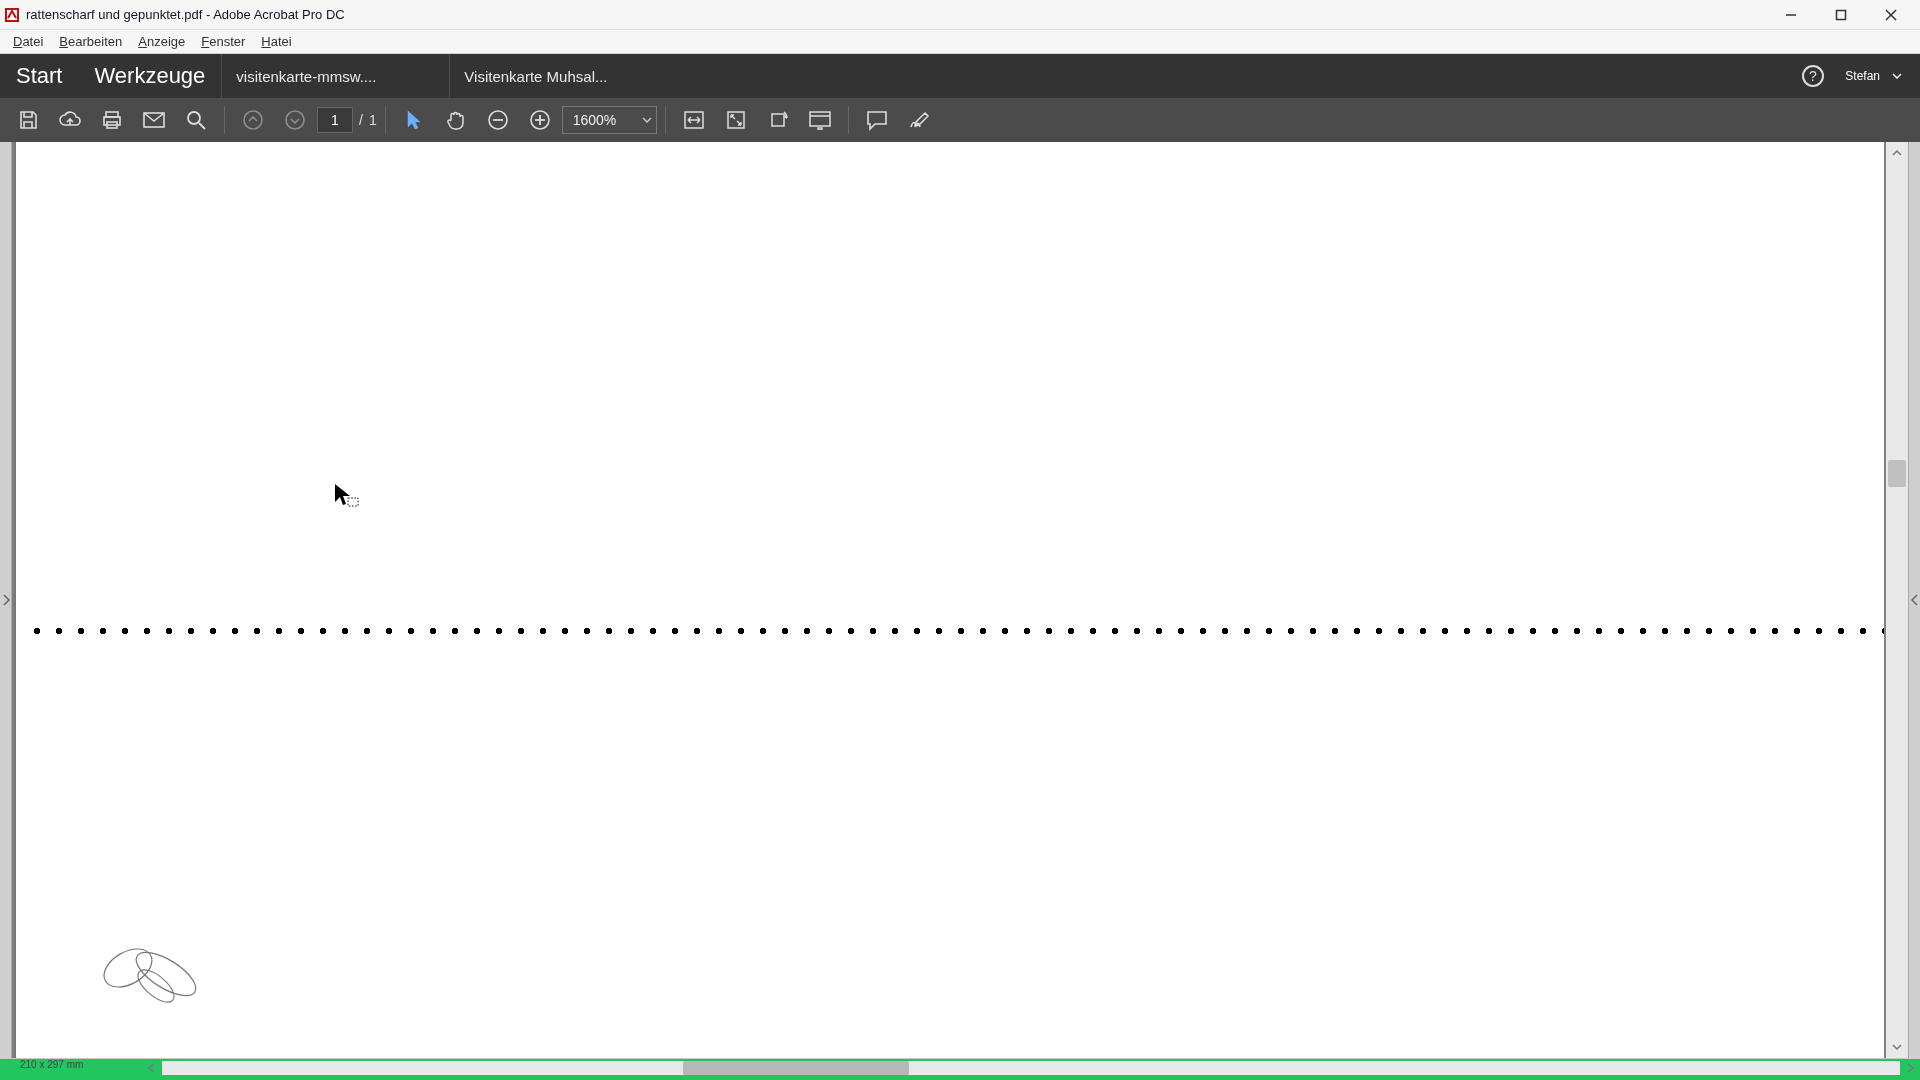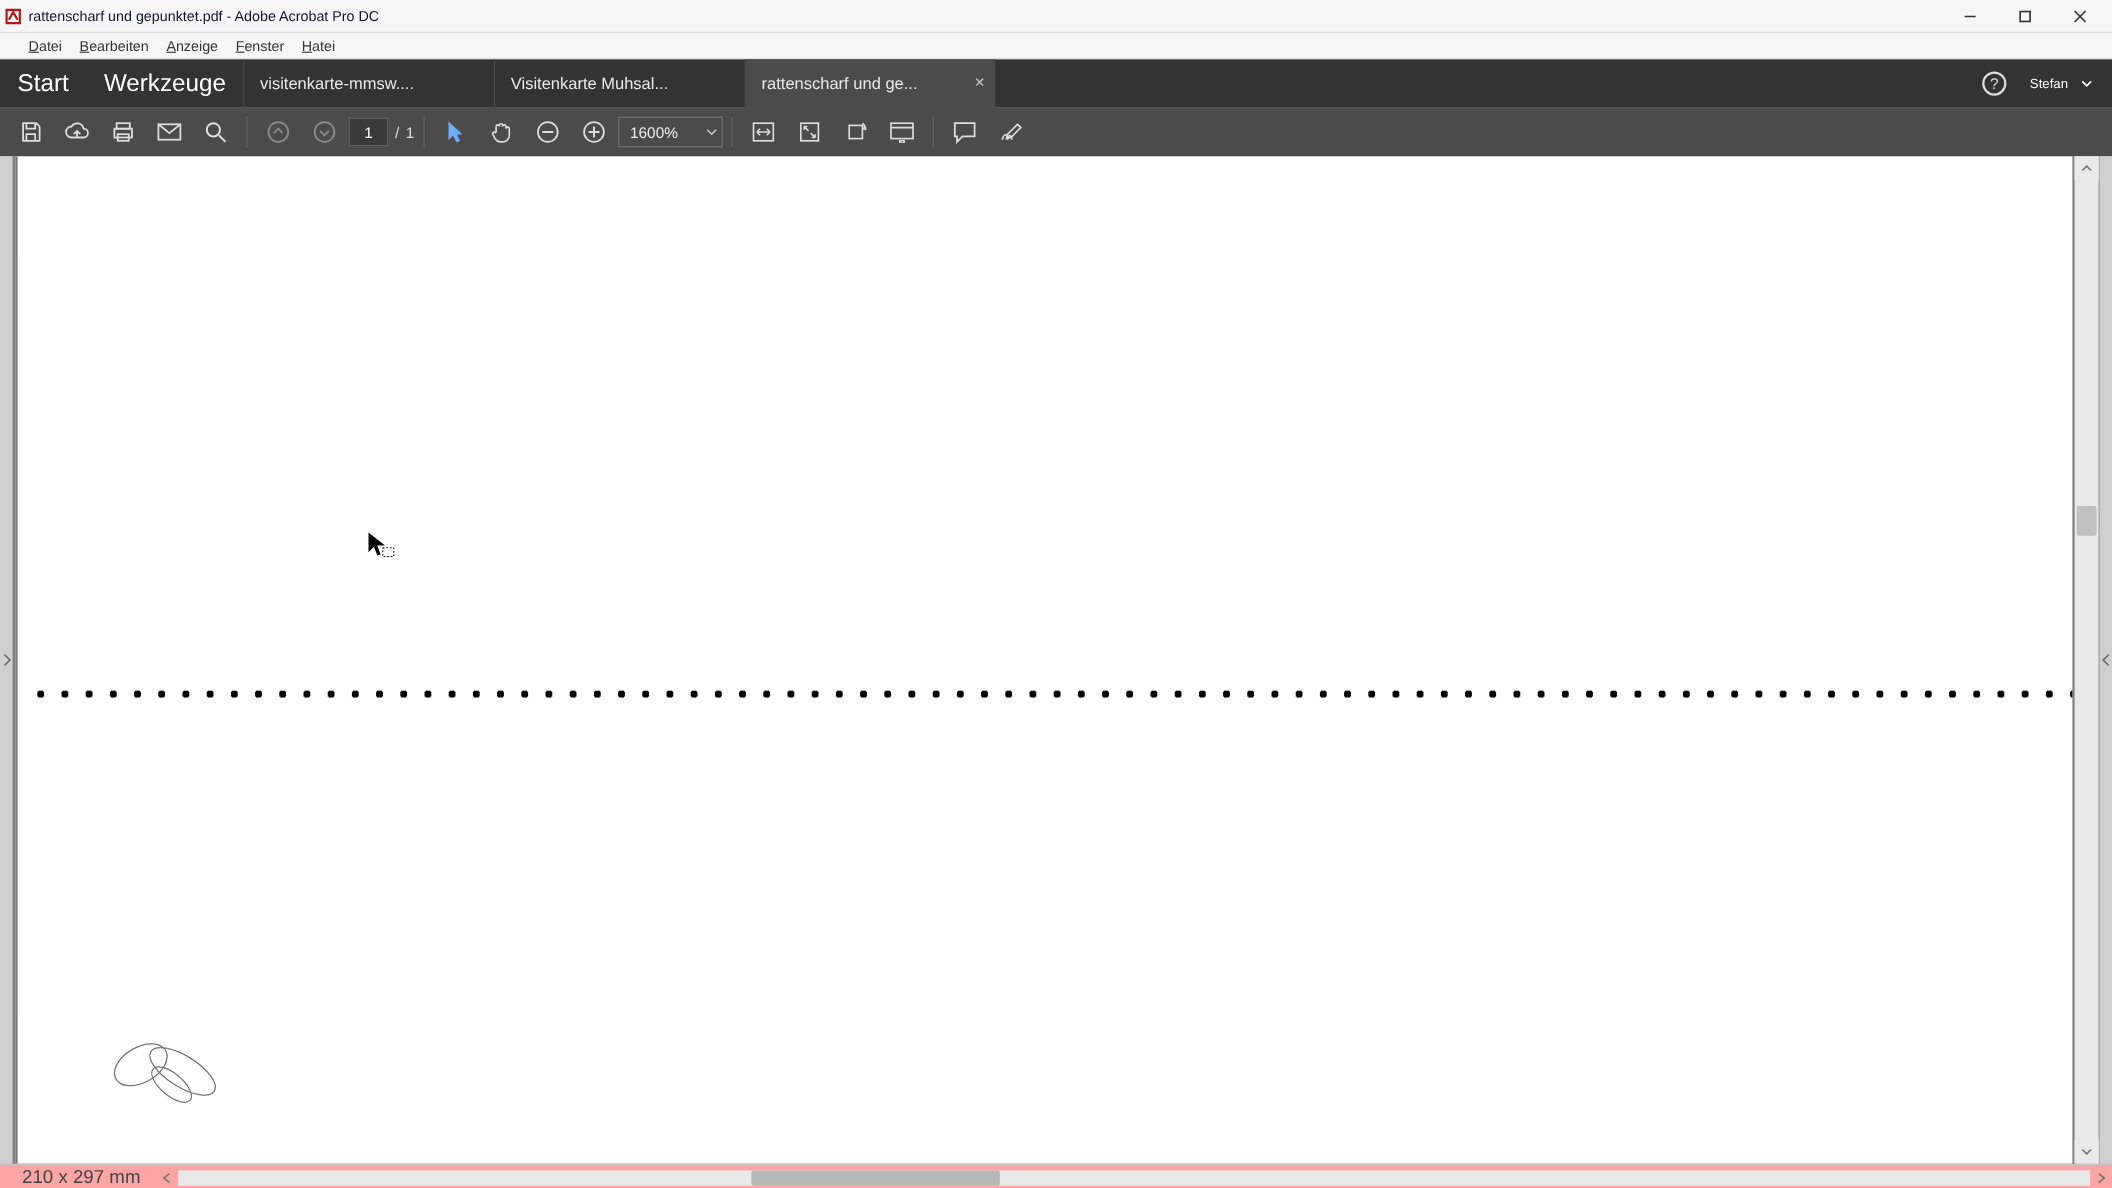--- a/index.html
+++ b/index.html
@@ -8,21 +8,21 @@
 
 .titlebar { height: 30px; background: #f6f6f6; display: flex; align-items: center; padding: 0 4px; border-bottom: 1px solid #e0e0e0; }
 .titlebar .app-icon { width: 16px; height: 16px; margin-right: 6px; }
 .titlebar .app-icon svg { display:block; }
 .titlebar .title-text { font-size: 13px; color: #0f172a; }
 .titlebar .spacer { flex: 1; }
 .win-btn { width: 50px; height: 28px; display: flex; align-items: center; justify-content: center; cursor: pointer; }
 .win-btn svg { stroke: #555; }
 
 
-.menubar { height: 24px; background: #f6f6f6; display: flex; align-items: center; padding: 0 18px; border-bottom: 1px solid #d0d0d0; }
+.menubar { height: 24px; background: #f6f6f6; display: flex; align-items: center; padding: 0 5px; border-bottom: 1px solid #d0d0d0; }
 .menubar .menu-item { font-size: 13px; color: #333; padding: 2px 8px; cursor: default; }
 .menubar .menu-item .ul { text-decoration: underline; }
 
 
 .topnav { height: 44px; background: #333333; display: flex; align-items: stretch; }
 .topnav .nav-btn { color: #fff; font-size: 22px; padding: 16px 16px; display:flex; align-items:center; cursor:pointer; }
 .topnav .tab { width: 228px; border-left: 1px solid #4a4a4a; display:flex; align-items:center; padding: 0 14px; color:#e9e9e9; font-size:15px; cursor:pointer; position:relative; }
 .topnav .tab.active { background:#4b4b4b; }
 .topnav .tab .close { position:absolute; right:10px; top:50%; transform:translateY(-50%); color:#ccc; font-size:16px; }
 .topnav .spacer { flex:1; }
@@ -56,21 +56,21 @@
 
 .dotted { position:absolute; left:12px; right:0; top:53%; height:8px; background-image: radial-gradient(circle, #000 3.2px, transparent 3.2px); background-size: 22px 8px; background-repeat: repeat-x; }
 
 
 .lineart { position:absolute; left:84px; bottom:40px; width:110px; height:90px; }
 
 
 .cursor { position:absolute; left:318px; top:340px; pointer-events:none; }
 
 
-.statusbar { height:22px; background:#fca5a5; border-top:1px solid #c9c9c9; display:flex; align-items:flex-end; font-size:17px; color:#444; }
+.statusbar { height:22px; background:#22c55e; border-top:1px solid #c9c9c9; display:flex; align-items:flex-start; font-size:10px; color:#444; }
 .status-text { width:142px; padding-left:20px; }
 .hscroll { flex:1; height:18px; display:flex; align-items:center; position:relative; }
 .hscroll .harrow { width:20px; height:18px; display:flex; align-items:center; justify-content:center; }
 .hscroll .htrack { flex:1; height:14px; background:#e9e9e9; position:relative; }
 .hscroll .hthumb { position:absolute; top:0; bottom:0; background:#b8b8b8; border-radius:2px; }
 
 svg { display:block; }
 </style>
 </head>
 <body>
@@ -112,24 +112,20 @@
 
 <div class="topnav">
   <div class="nav-btn">Start</div>
   <div class="nav-btn">Werkzeuge</div>
   <div class="tab">
       <span>visitenkarte-mmsw....</span>
     </div>
   <div class="tab">
       <span>Visitenkarte Muhsal...</span>
     </div>
-  <div class="tab active">
-    <span>rattenscharf und ge...</span>
-    <span class="close">×</span>
-  </div>
   <div class="spacer"></div>
   <div class="help-btn">
     <svg width="24" height="24">
         <circle cx="12" cy="12" r="10" fill="none" stroke="#ddd" stroke-width="2"></circle>
         <text x="12" y="17" text-anchor="middle" fill="#ddd" font-size="14" font-family="Arial">?</text>
       </svg>
   </div>
   <div class="user">
     <span>Stefan</span>
     <svg width="10" height="10">

